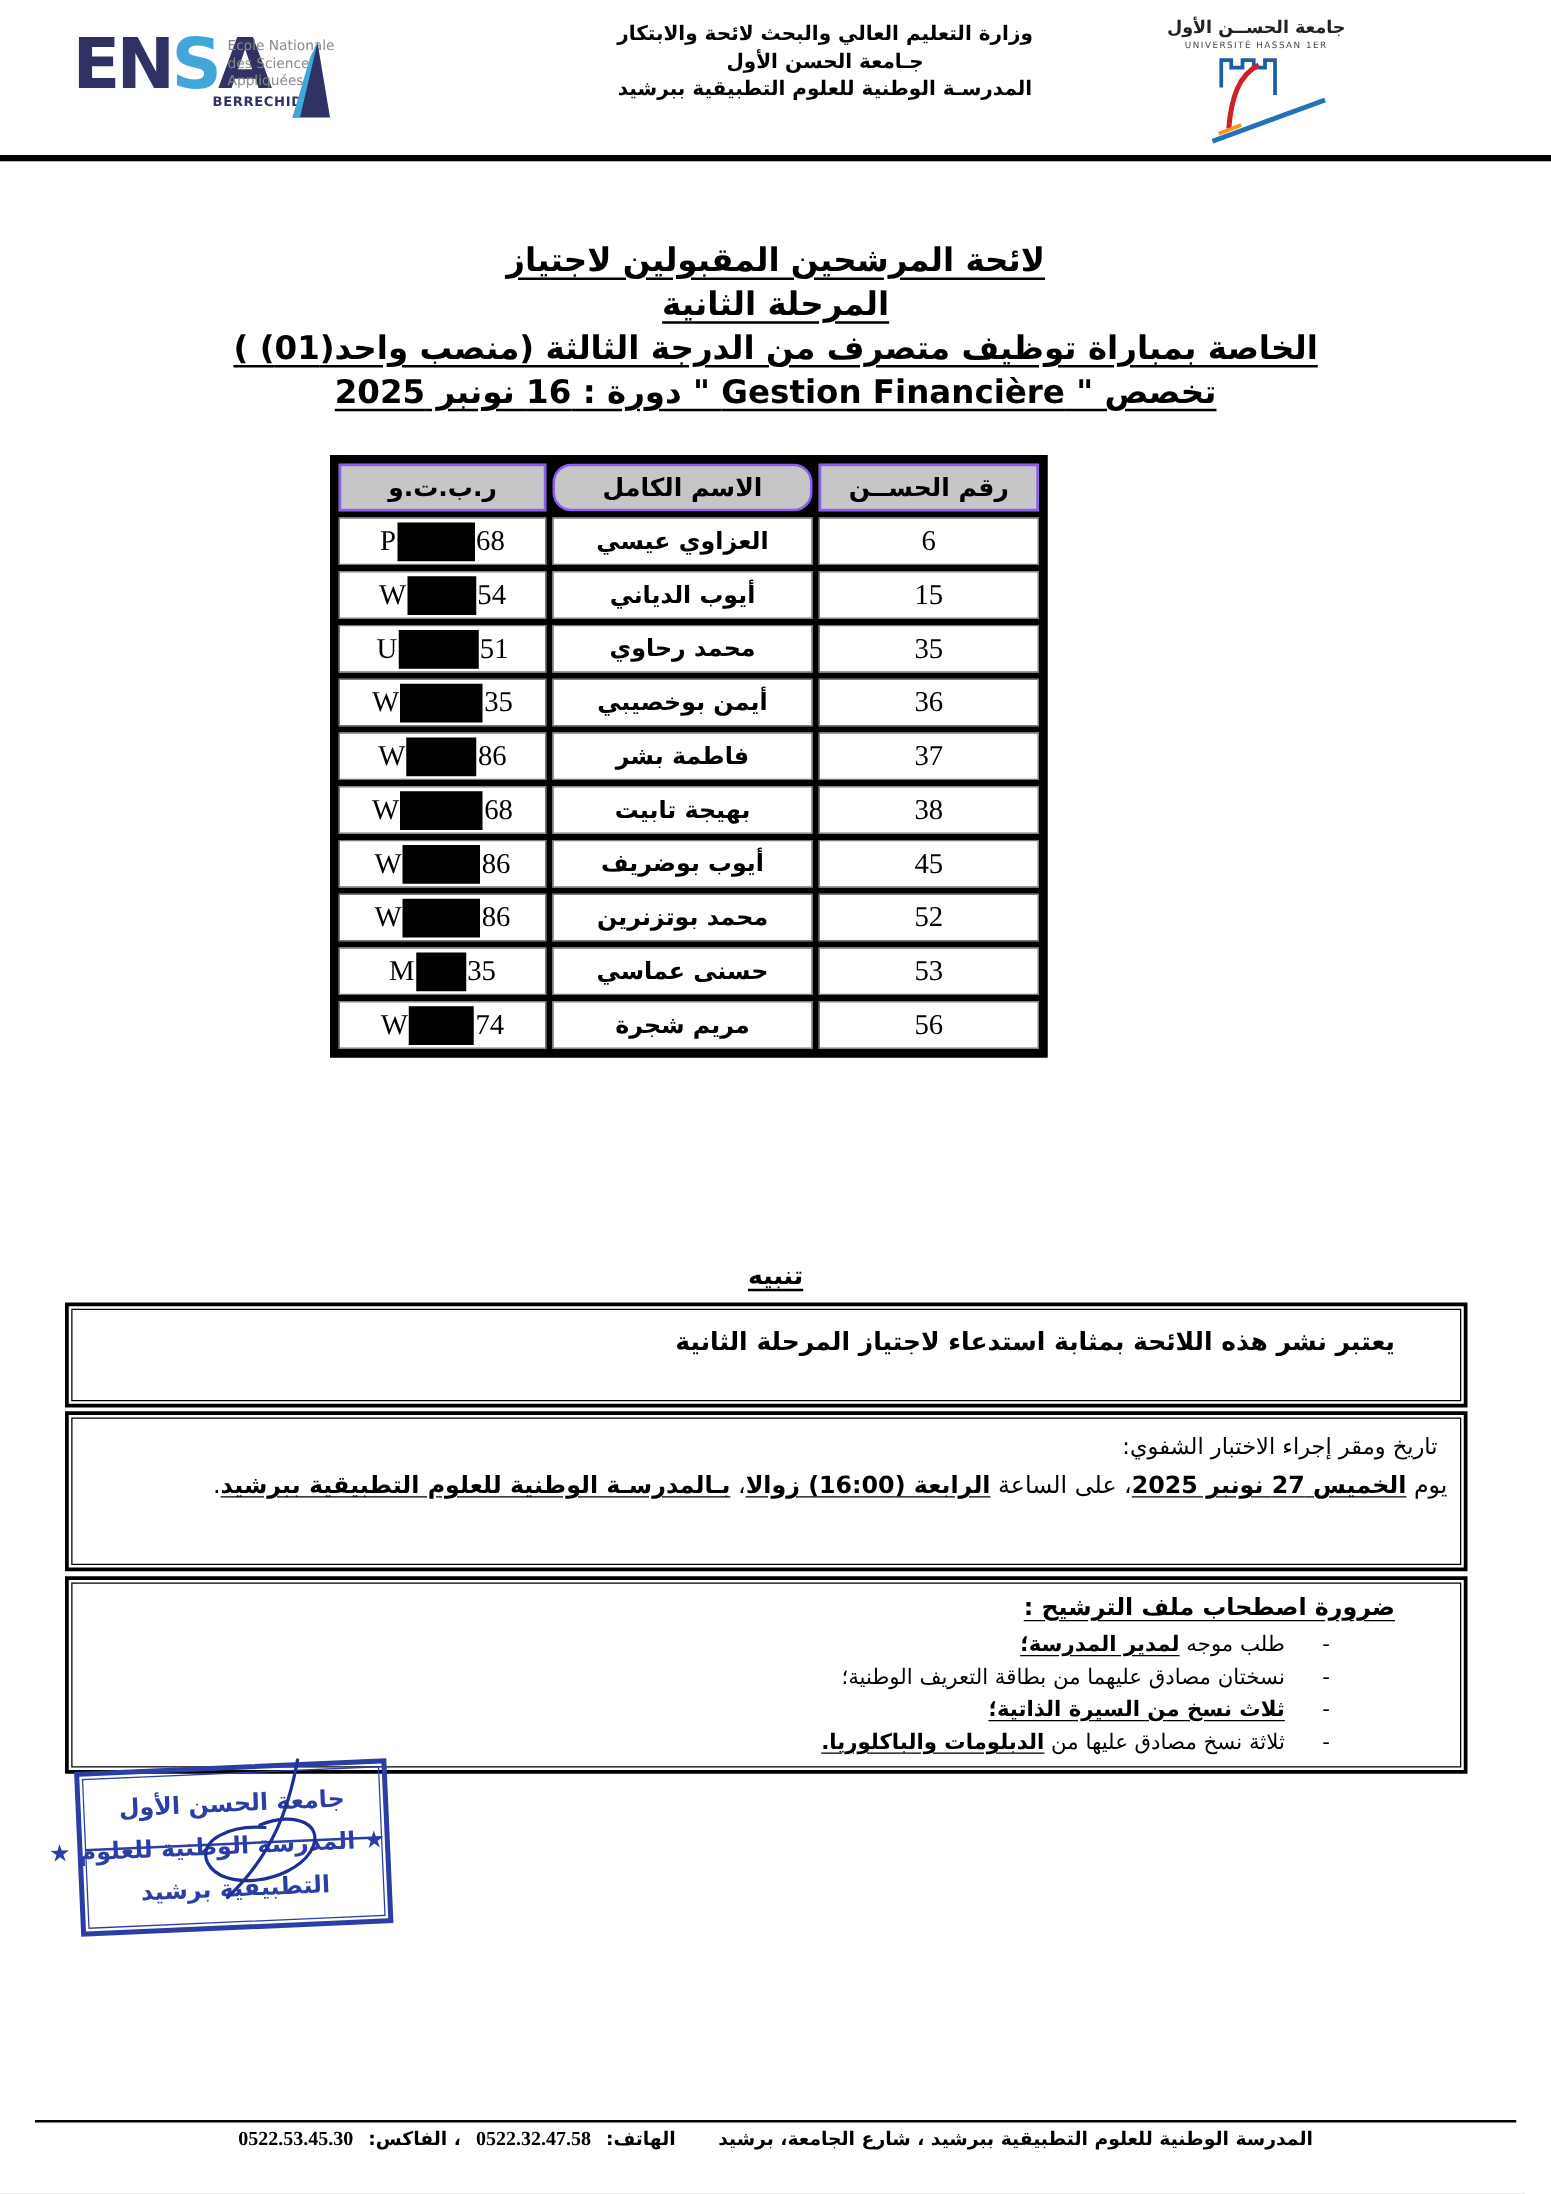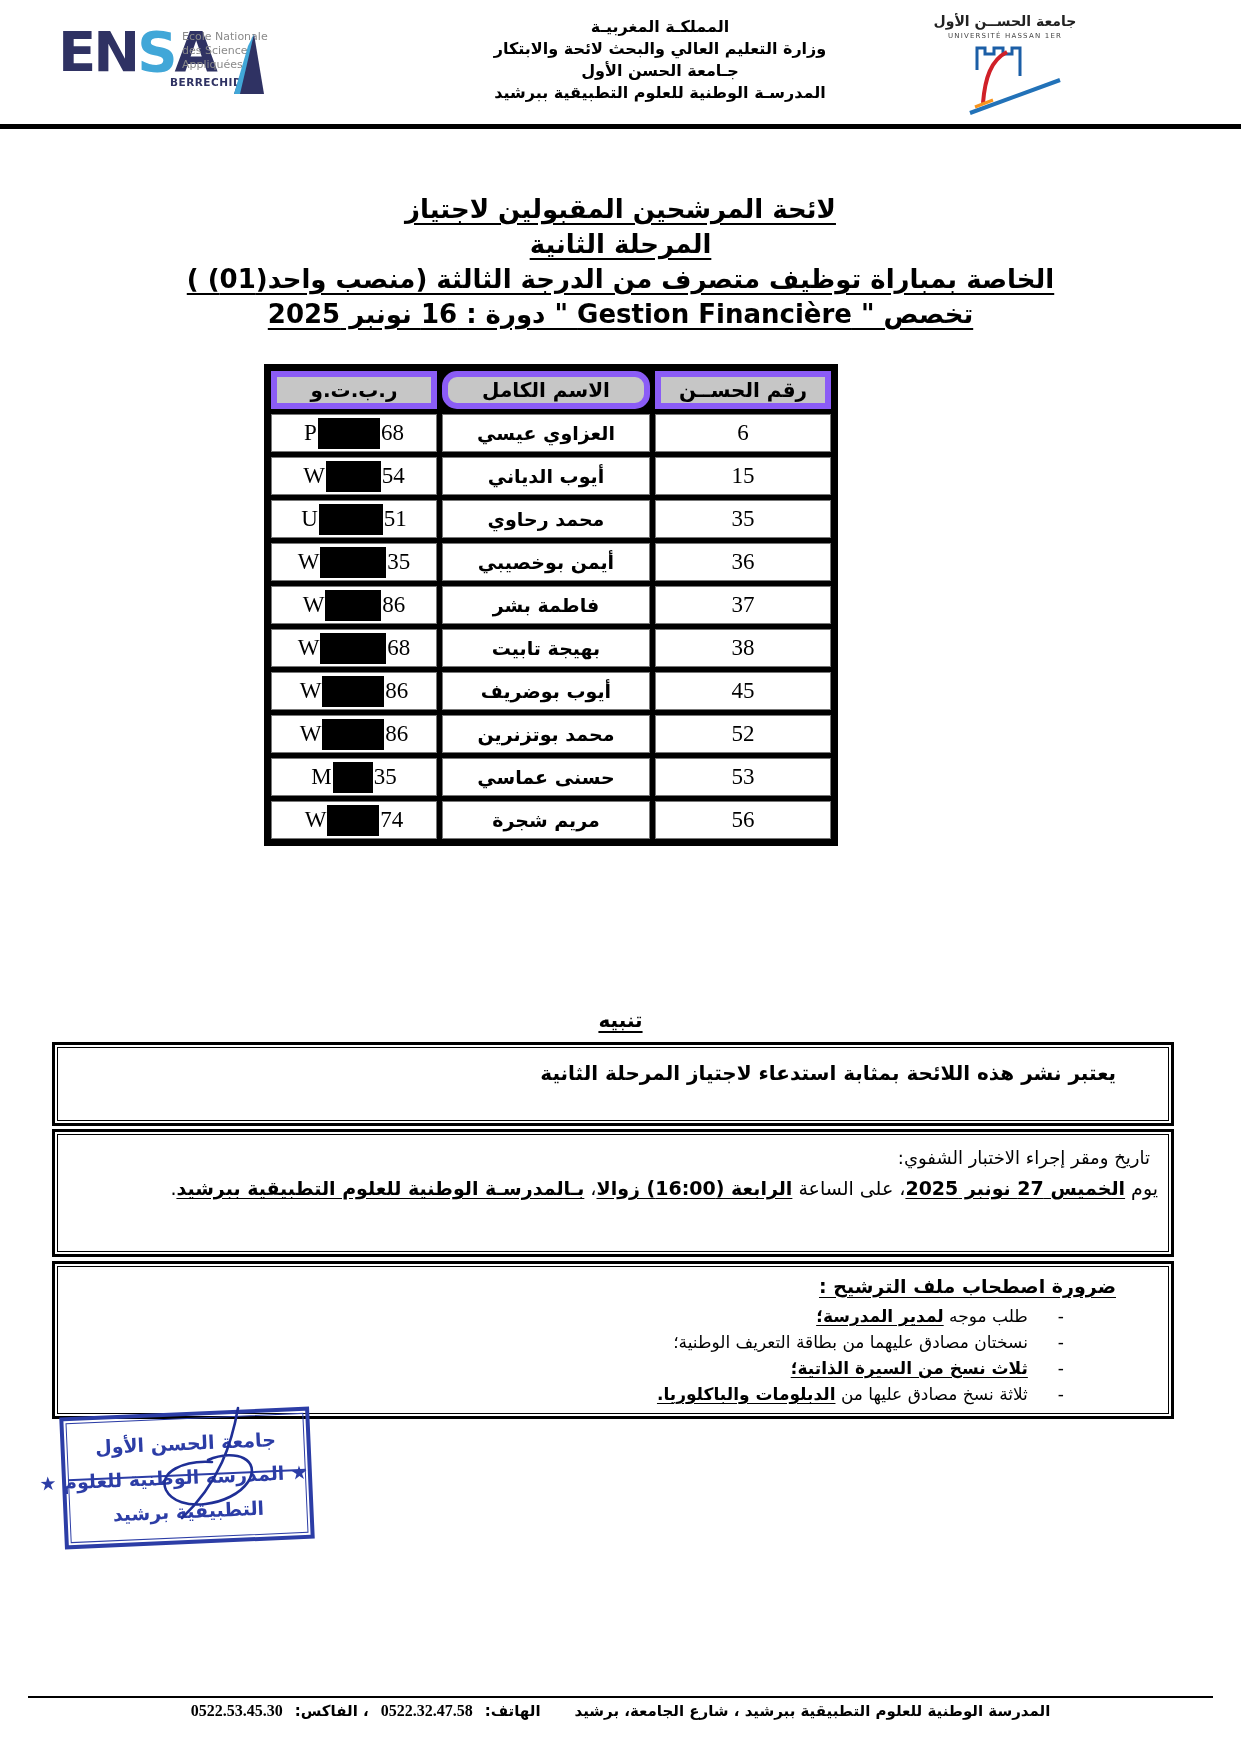--- a/index.html
+++ b/index.html
@@ -19,21 +19,21 @@
   .ministry { position:absolute; left:420px; top:16px; width:480px; text-align:center; font-weight:bold; font-size:16px; line-height:22px; direction:rtl; }
   .hassan-logo { position:absolute; left:915px; top:8px; width:180px; height:115px; }
   .top-rule { position:absolute; left:0; right:0; top:124px; height:5px; background:#000; }
 
   
   .title-block { position:absolute; left:0; right:0; top:192px; text-align:center; direction:rtl; }
   .title-line { font-weight:bold; font-size:26px; line-height:35px; text-decoration:underline; text-underline-offset:5px; }
 
   
   table.candidates { position:absolute; left:264px; top:364px; border-collapse:separate; border-spacing:5px; background:#000; border:2px solid #000; direction:rtl; }
-  table.candidates th { background:#c6c6c6; border:6px solid #8b5cf6; font-weight:bold; font-size:20px; height:38px; padding:0 6px; }
+  table.candidates th { background:#c6c6c6; border:2px solid #8b5cf6; font-weight:bold; font-size:20px; height:38px; padding:0 6px; }
   table.candidates td { background:#fff; border:1px solid #777; text-align:center; height:38px; vertical-align:middle; }
   .col-exam { width:176px; }
   .col-name { width:208px;border-radius:15px; }
   .col-cin  { width:166px; }
   td.exam-cell { font-family:"Liberation Serif", serif; font-size:23px; }
   td.name-cell { font-weight:bold; font-size:19px; }
   td.cin-cell  { font-family:"Liberation Serif", serif; font-size:23px; }
   .cin-wrap { direction:ltr; unicode-bidi:isolate; display:inline-flex; align-items:center; }
   .redact-box { display:inline-block; height:31px; background:#000; margin:0 1px; }
 
@@ -80,21 +80,20 @@
       <div>Appliquées</div>
     </div>
     <div class="ensa-city">BERRECHID</div>
     <svg class="ensa-sail" width="50" height="74" viewBox="0 0 50 74">
       <polygon points="36,2 46,62 16,62" fill="#2f3263"></polygon>
       <polygon points="30,14 36,2 22,62 16,62" fill="#41a7d8"></polygon>
     </svg>
   </div>
 
   <div class="ministry">
-    <div>المملكـة المغربيـة</div>
     <div>وزارة التعليم العالي والبحث لائحة والابتكار</div>
     <div>جـامعة الحسن الأول</div>
     <div>المدرسـة الوطنية للعلوم التطبيقية ببرشيد</div>
   </div>
 
   <svg class="hassan-logo" width="180" height="115" viewBox="0 0 180 115">
     <text x="90" y="18" text-anchor="middle" font-size="14" font-weight="bold" fill="#222" direction="rtl">جامعة الحســن الأول</text>
     <text x="90" y="30" text-anchor="middle" font-size="7" letter-spacing="1.2" fill="#444">UNIVERSITÉ HASSAN 1ER</text>
 
     <path d="M62 62 L62 40 L70 40 L70 46 L79 46 L79 40 L88 40 L88 46 L97 46 L97 40 L105 40 L105 68" fill="none" stroke="#1b5ea6" stroke-width="3"></path>

